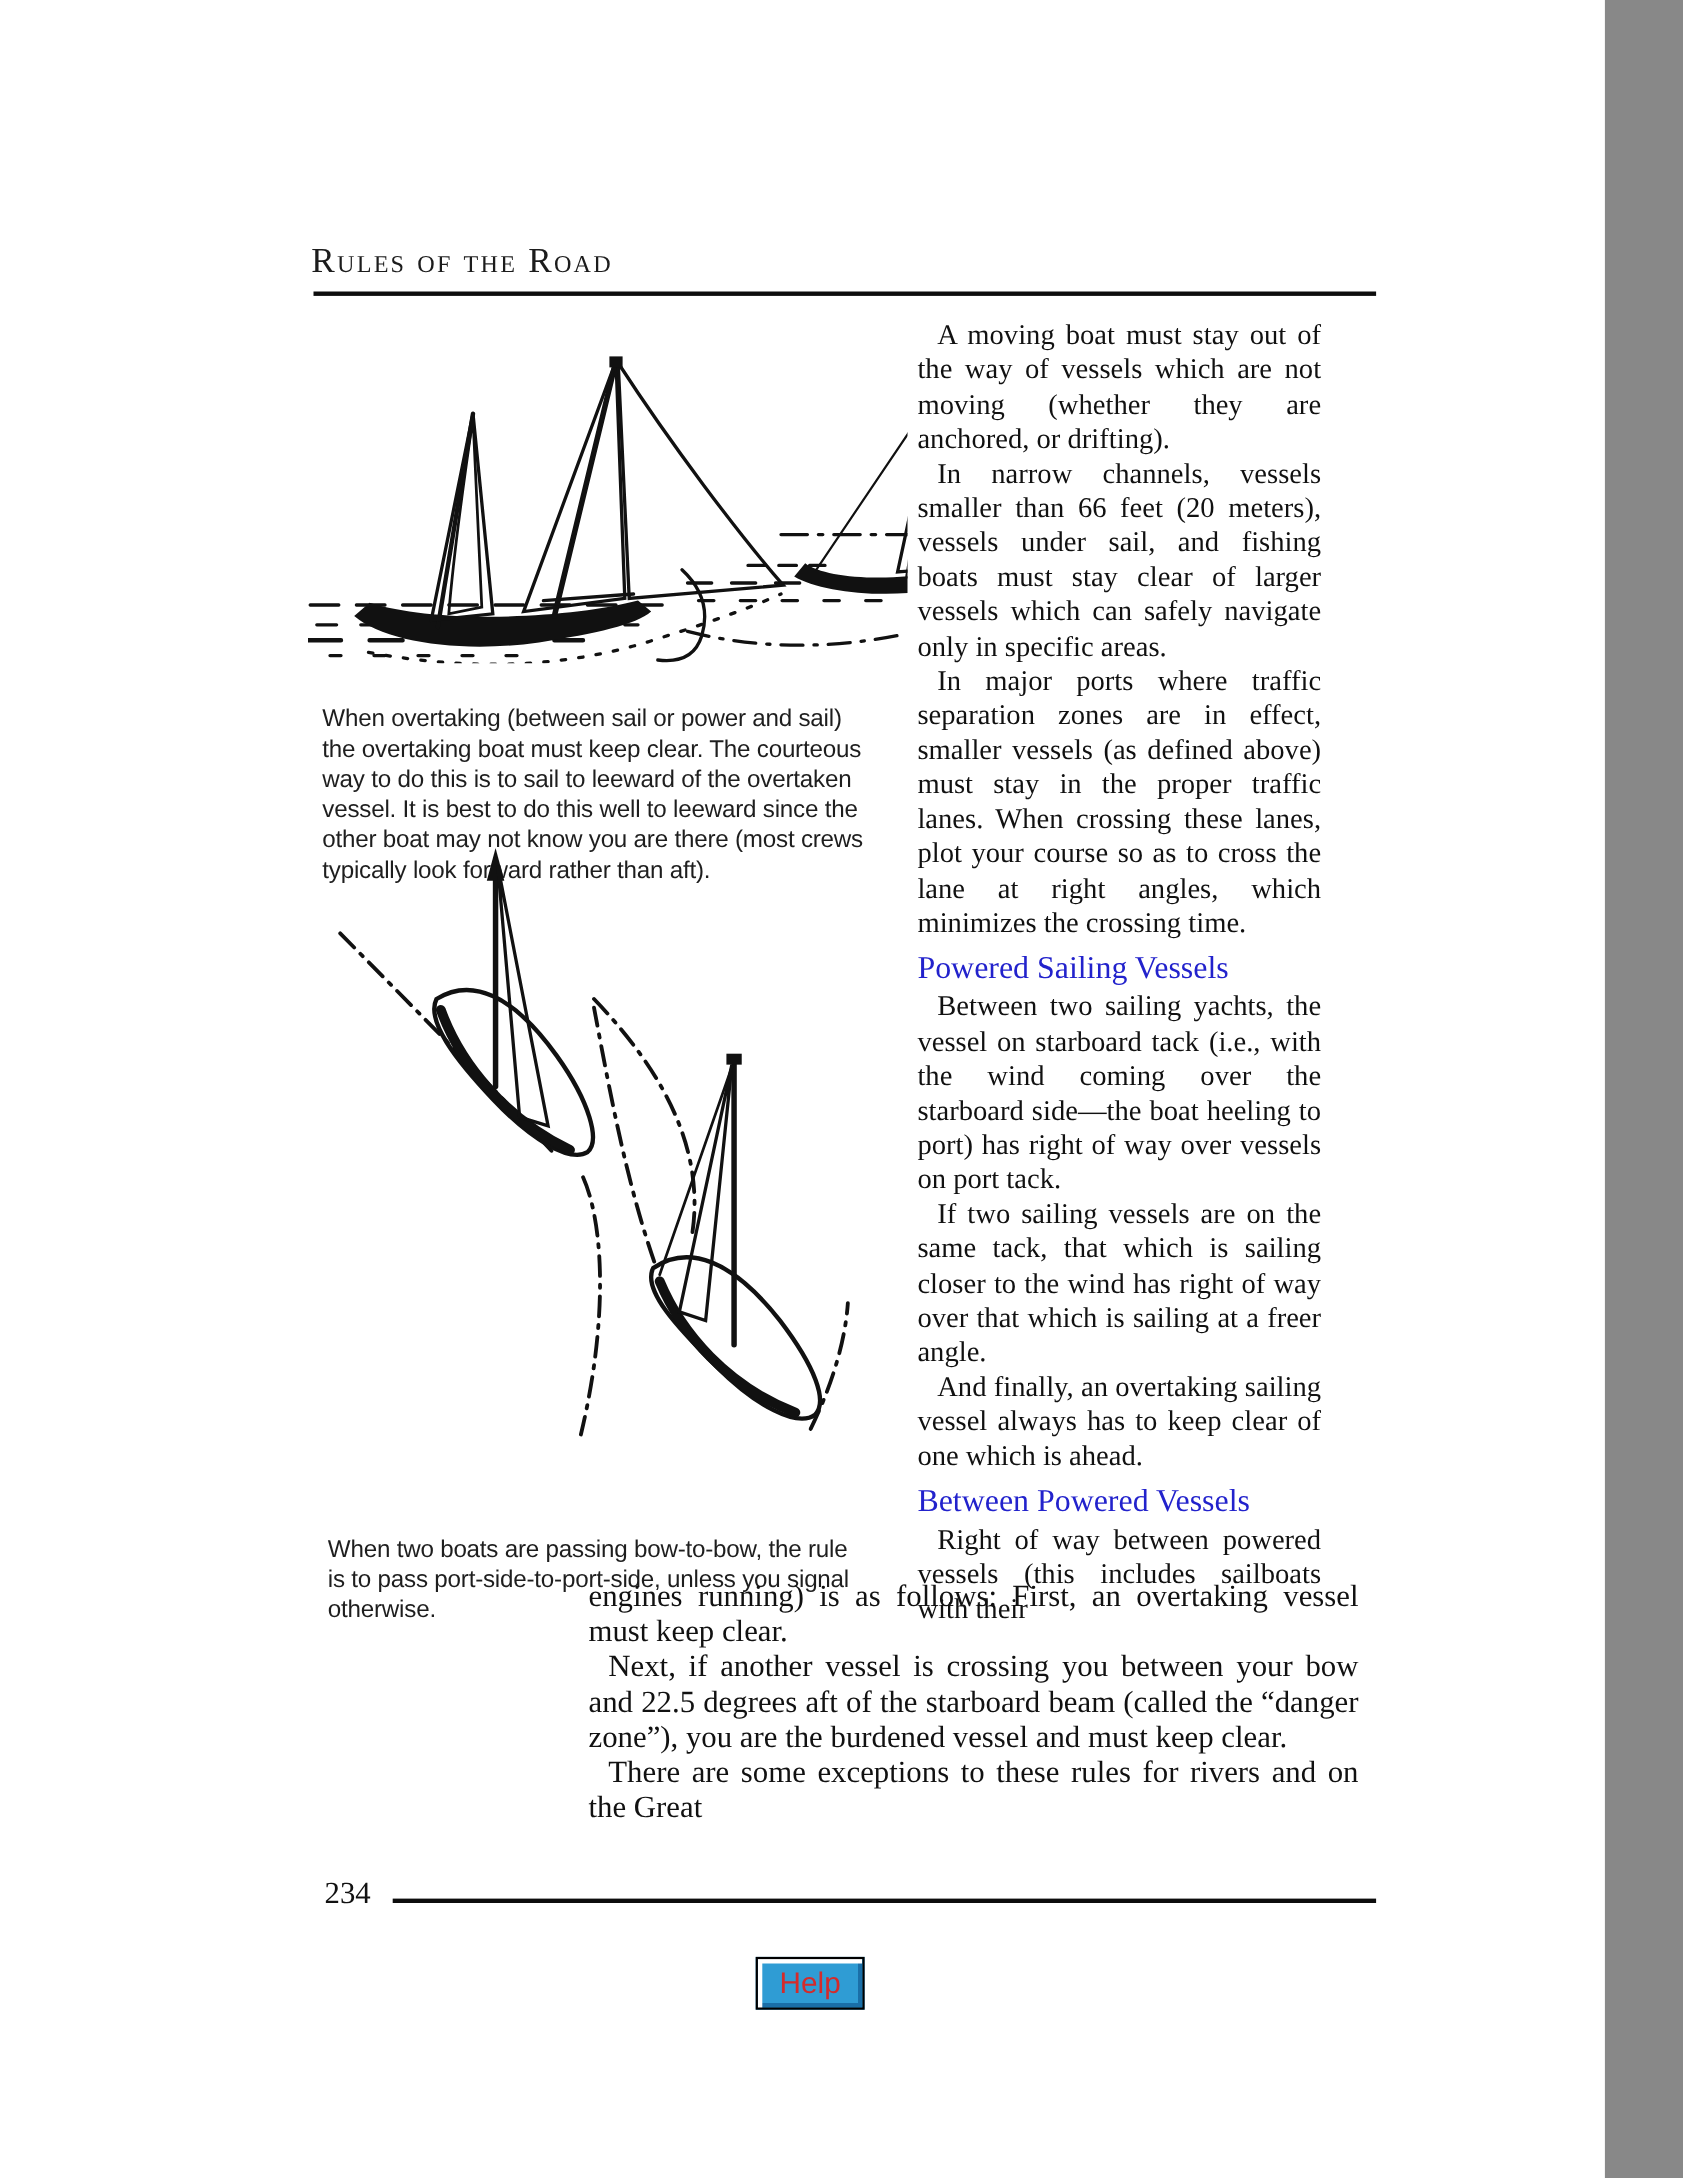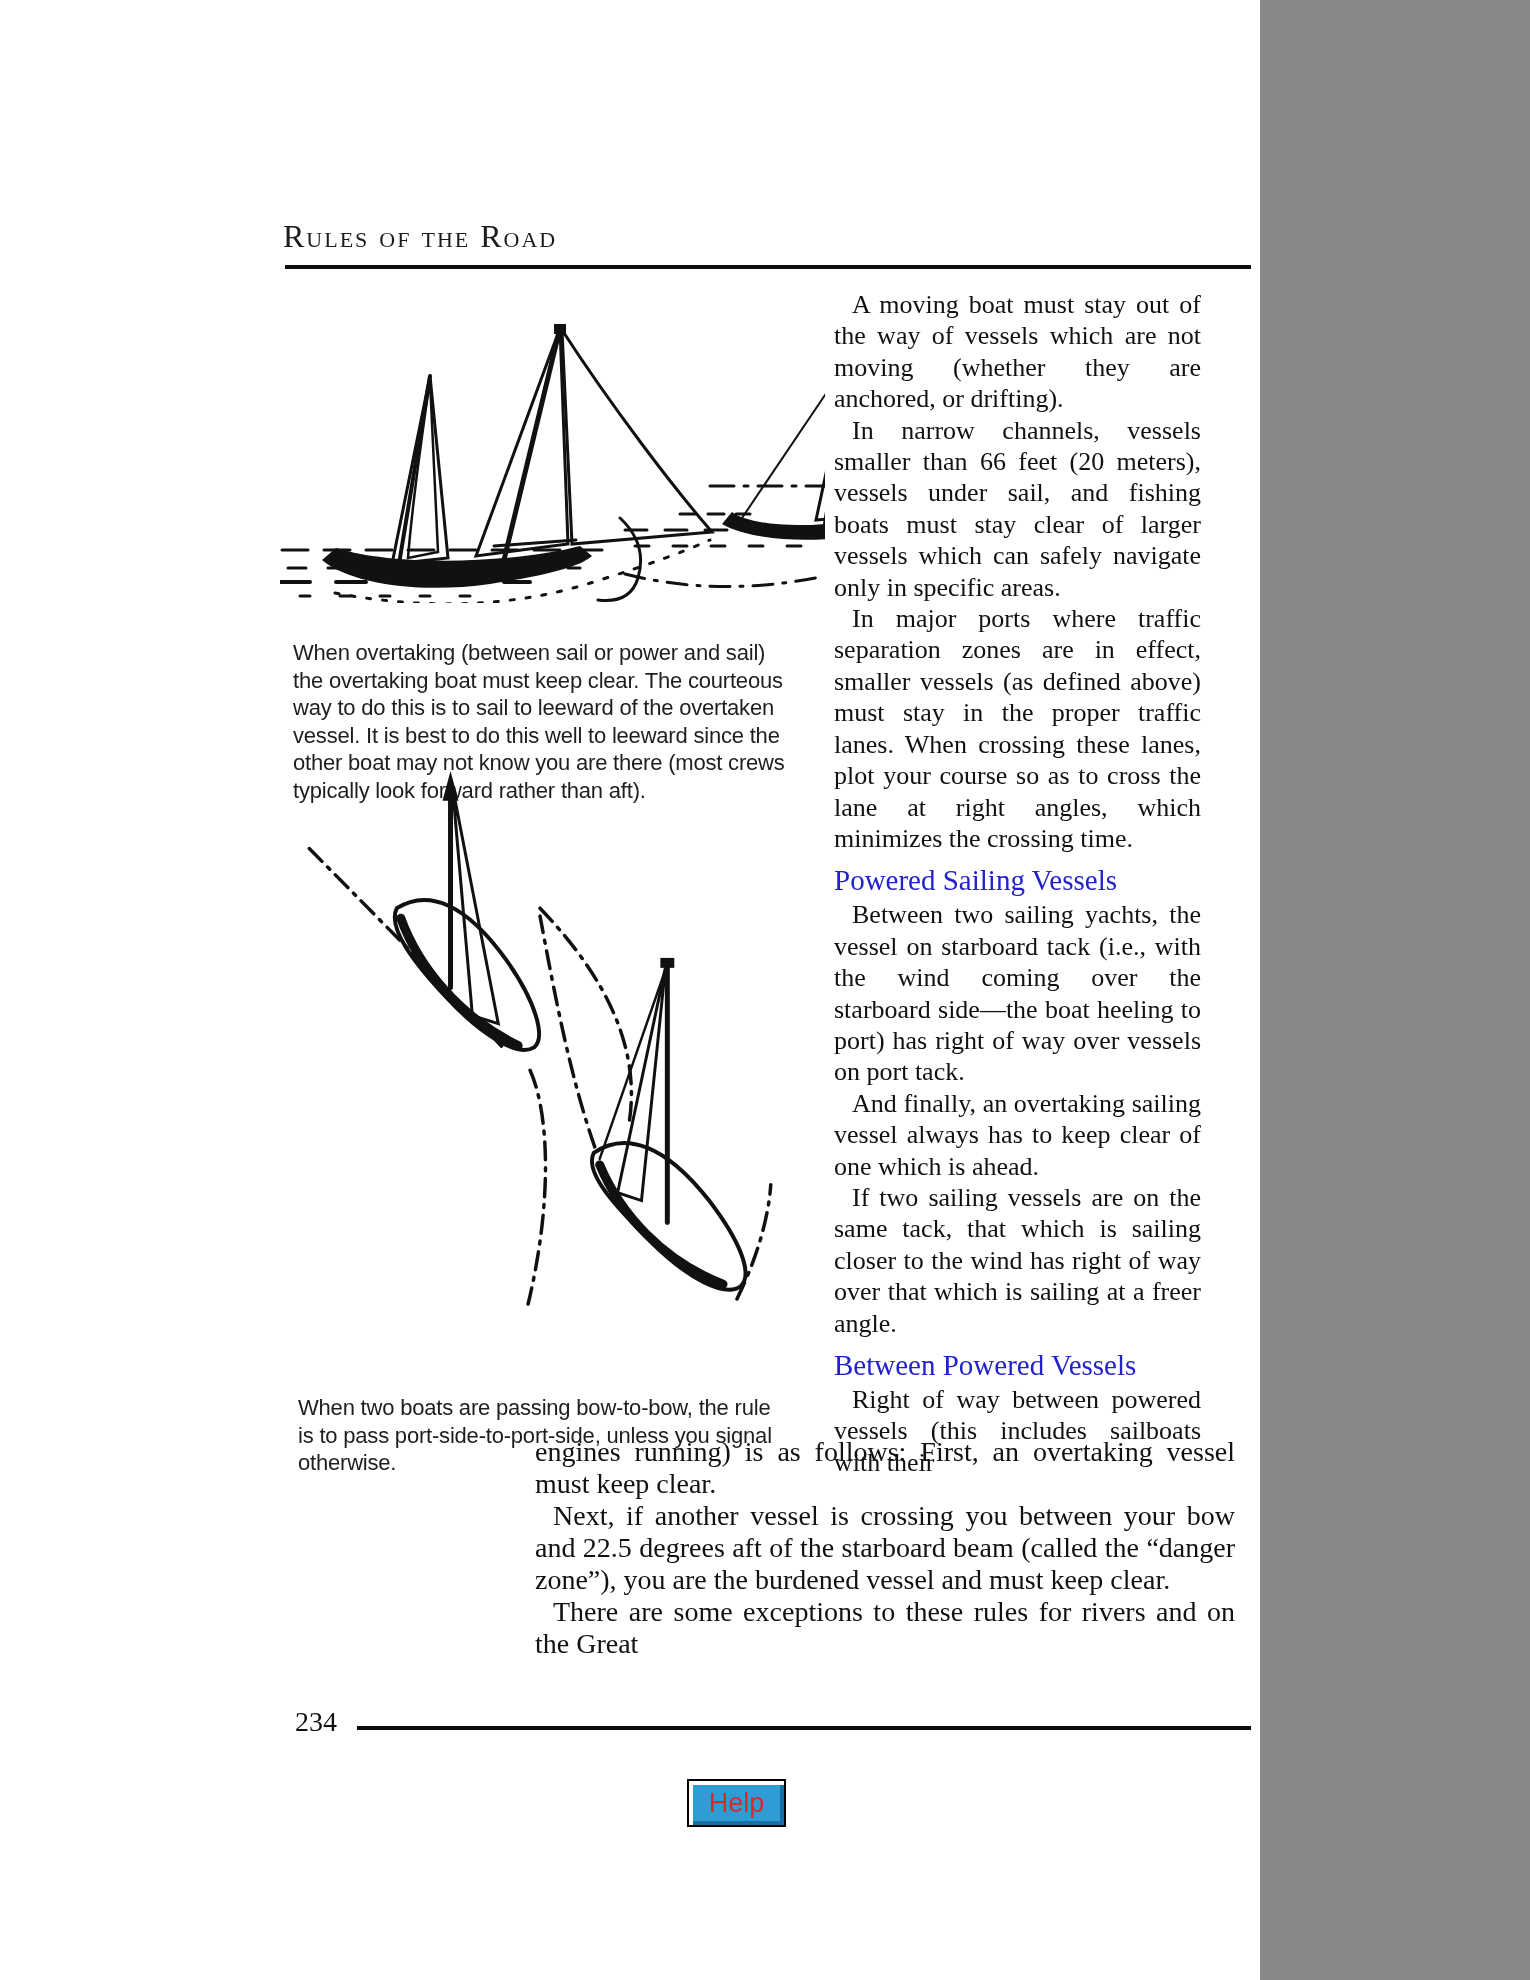--- a/index.html
+++ b/index.html
@@ -1,18 +1,18 @@
 <!DOCTYPE html>
 <html><head>
 <meta charset="utf-8">
 <style>
   html,body{margin:0;padding:0;background:#888;}
   .page{
     position:relative;
-    width:1260px;height:1980px;
+    width:1459px;height:1980px;
     background:#ffffff;
     overflow:hidden;
     font-family:"Liberation Serif",serif;
     color:#111;
   }
   
   .chapter-title{
     position:absolute;left:283px;top:218px;
     font-family:"Liberation Serif",serif;
     font-variant:small-caps;
@@ -148,22 +148,22 @@
   </svg>
 
   <p class="fig-caption cap2">When two boats are passing bow-to-bow, the rule is to pass port-side-to-port-side, unless you signal otherwise.</p>
 
   <div class="right-col">
     <p class="ind">A moving boat must stay out of the way of vessels which are not moving (whether they are anchored, or drifting).</p>
     <p class="ind">In narrow channels, vessels smaller than 66 feet (20 meters), vessels under sail, and fishing boats must stay clear of larger vessels which can safely navigate only in specific areas.</p>
     <p class="ind">In major ports where traffic separation zones are in effect, smaller vessels (as defined above) must stay in the proper traffic lanes. When crossing these lanes, plot your course so as to cross the lane at right angles, which minimizes the crossing time.</p>
     <p class="col-heading">Powered Sailing Vessels</p>
     <p class="ind">Between two sailing yachts, the vessel on starboard tack (i.e., with the wind coming over the starboard side—the boat heeling to port) has right of way over vessels on port tack.</p>
+    <p class="ind">If two sailing vessels are on the same tack, that which is sailing closer to the wind has right of way over that which is sailing at a freer angle.</p>
     <p class="ind">And finally, an overtaking sailing vessel always has to keep clear of one which is ahead.</p>
-    <p class="ind">If two sailing vessels are on the same tack, that which is sailing closer to the wind has right of way over that which is sailing at a freer angle.</p>
     <p class="col-heading">Between Powered Vessels</p>
     <p class="ind">Right of way between powered vessels (this includes sailboats with their</p>
   </div>
 
   <div class="bottom-block">
     <p>engines running) is as follows: First, an overtaking vessel must keep clear.</p>
     <p class="ind">Next, if another vessel is crossing you between your bow and 22.5 degrees aft of the starboard beam (called the “danger zone”), you are the burdened vessel and must keep clear.</p>
     <p class="ind">There are some exceptions to these rules for rivers and on the Great</p>
   </div>
 

